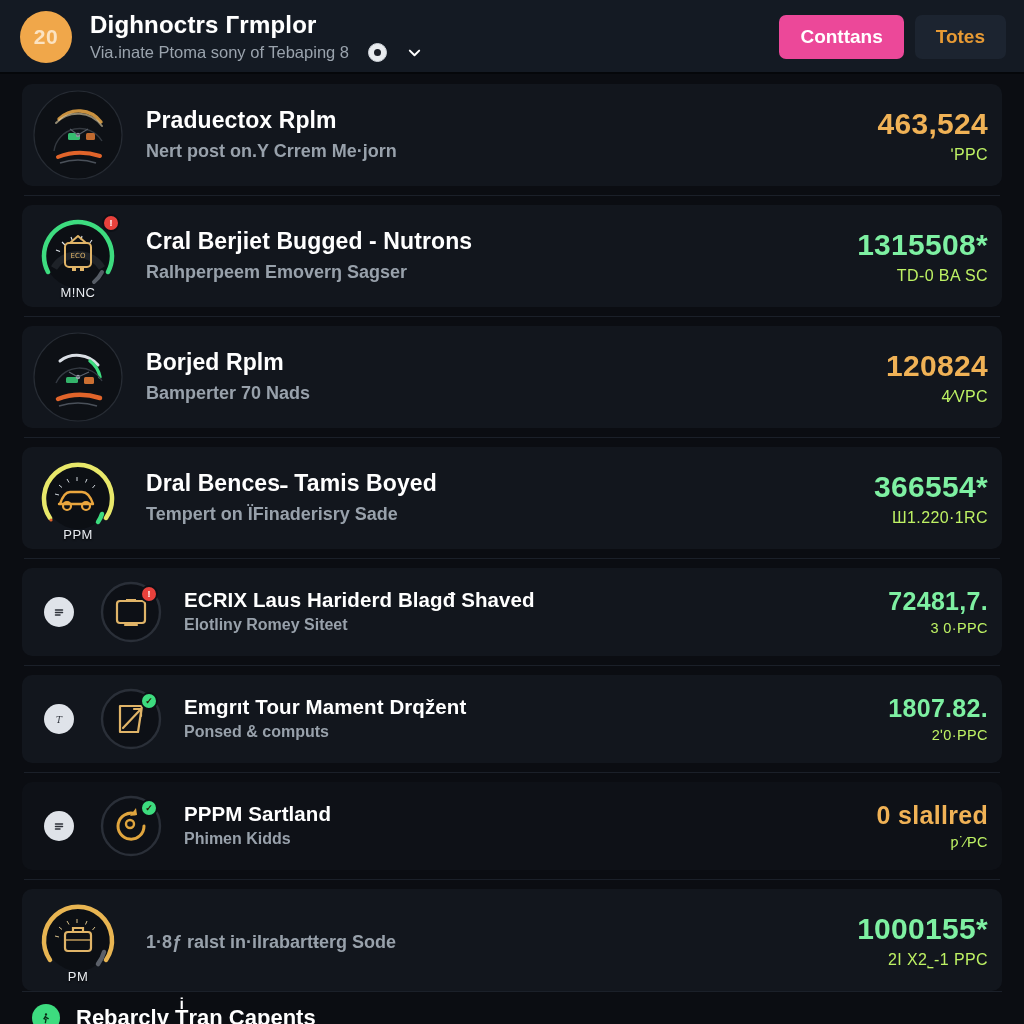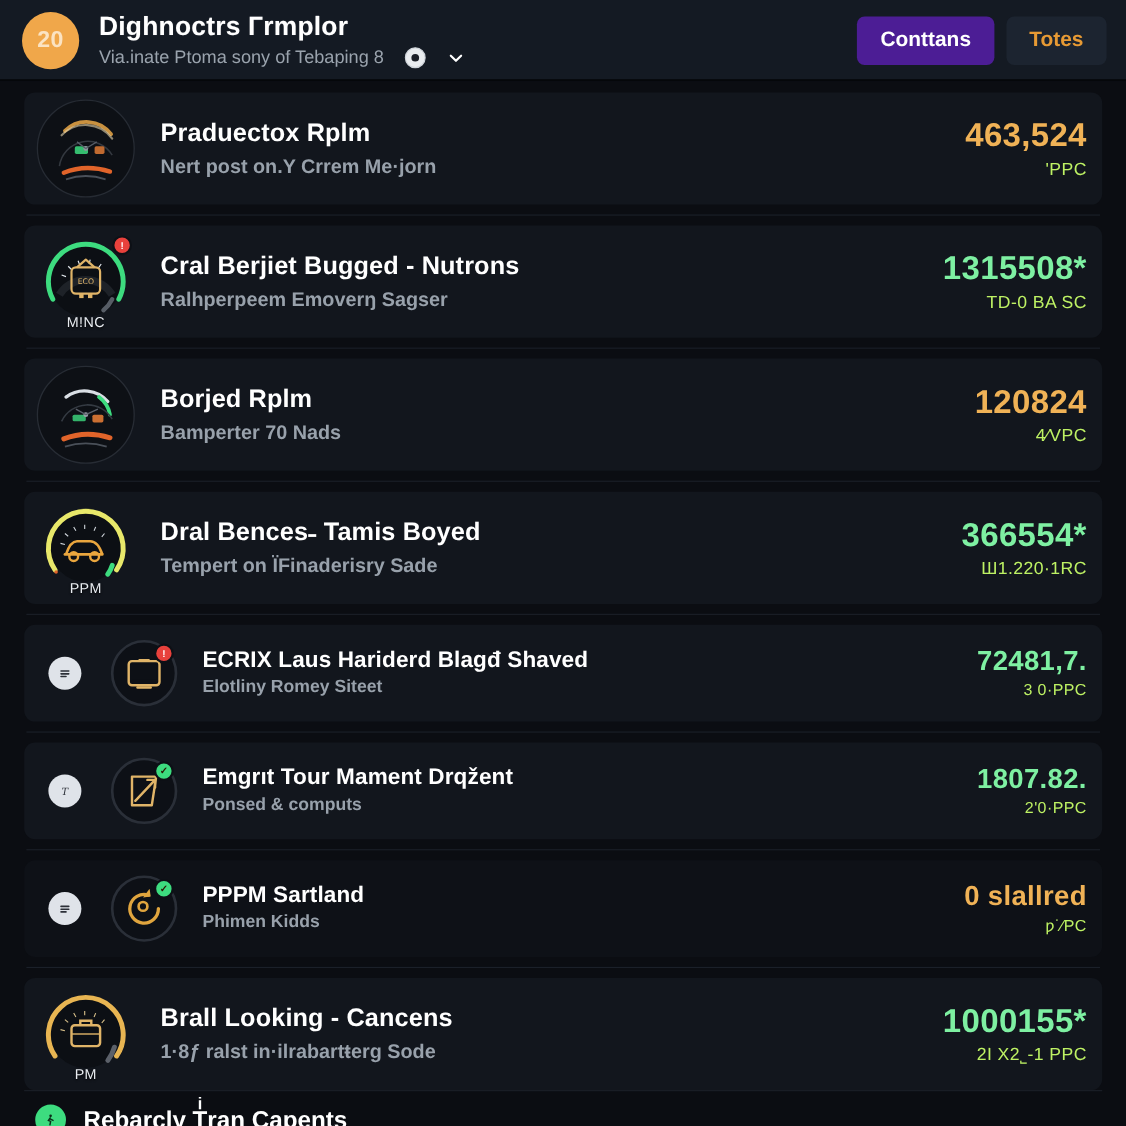--- a/index.html
+++ b/index.html
@@ -61,21 +61,21 @@
     display: inline-flex; align-items: center; justify-content: center;
   }
   .header-actions { display: flex; align-items: center; gap: 11px; flex: 0 0 auto; }
   .btn {
     border: none; border-radius: 7px;
     font-size: 19px; font-weight: 700;
     padding: 11px 21px;
     font-family: "Liberation Sans", sans-serif;
     cursor: pointer; white-space: nowrap;
   }
-  .btn-primary { background: #4c1d95; color: #ffffff; text-align: center; }
+  .btn-primary { background: #ec4899; color: #ffffff; text-align: center; }
   .btn-accent  { background: #1c2430; color: #e79a34; }
 
   
   .list {
     flex: 1 1 auto;
     padding: 10px 0 0 0;
     overflow: hidden;
     background: #0b0d12;
   }
   .row {
@@ -401,21 +401,20 @@
           <g stroke="#d8c08a" stroke-width="1">
             <path d="M23 42 l4 1M27 33 l3 2.5M35 27 l2 3.5M45 25 l0 4M55 27 l-1.5 3.5M63 33 l-2.5 3"></path>
           </g>
           <rect x="33" y="38" width="26" height="19" rx="3" fill="none" stroke="#e0b468" stroke-width="2.2"></rect>
           <path d="M41 38 v-4 h10 v4" fill="none" stroke="#e0b468" stroke-width="2.2"></path>
           <path d="M33 46 h26" stroke="#e0b468" stroke-width="1.6" opacity=".8"></path>
         </svg>
         <div class="thumb-label">PM</div>
       </div>
       <div class="body">
-        <div class="title">Brall Looking - Canсens</div>
         <div class="subtitle">1·8ƒ ralst in·ilrabartŧerg Sode</div>
       </div>
       <div class="metric">
         <div class="metric-value green">1000155*</div>
         <div class="metric-unit">2I X2˾-1 PPC</div>
       </div>
     </div>
 
     <div class="footer-row">
       <div class="footer-icon">

